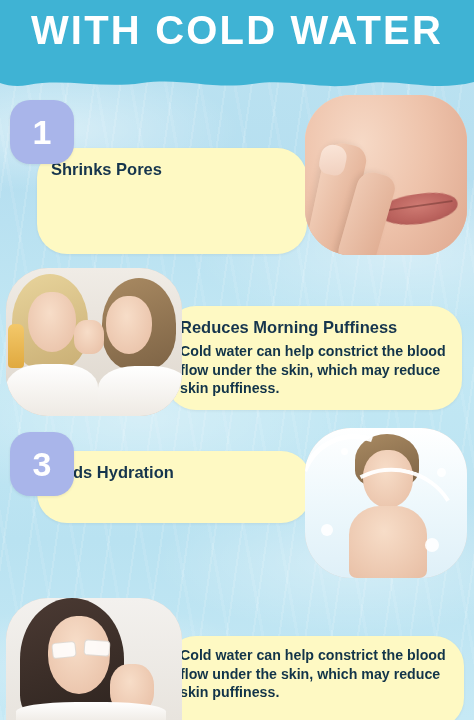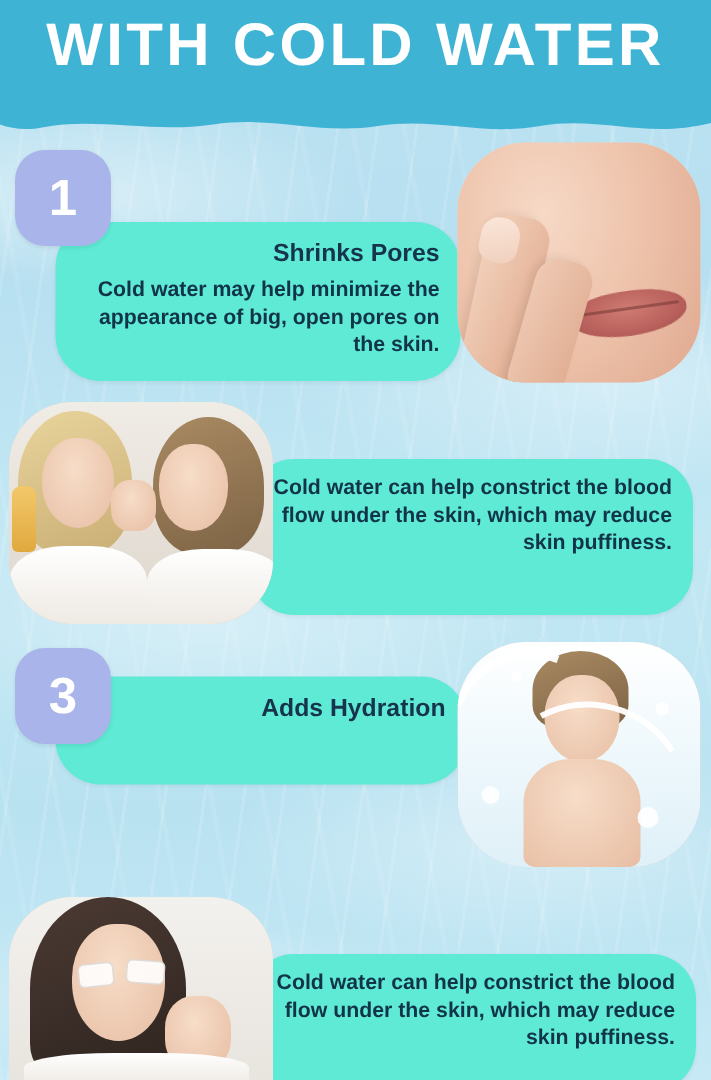--- a/index.html
+++ b/index.html
@@ -58,24 +58,24 @@
     display: block;
   }
 
   
   .block {
     position: absolute;
     z-index: 3;
   }
   .panel {
     position: absolute;
-    background: #5eead4;
+    background: #fef9c3;
     border-radius: 30px;
     padding: 10px 14px 12px;
-    text-align: right;
+    text-align: left;
     box-shadow: 0 1px 3px rgba(0,0,0,.06);
   }
   .panel-title {
     color: #16354d;
     font-size: 16.5px;
     font-weight: bold;
     line-height: 22px;
     margin-bottom: 4px;
   }
   .panel-body {
@@ -240,21 +240,20 @@
     <div class="ph-skin"></div>
     <div class="ph-lips"></div>
     <div class="ph-lip-line"></div>
     <div class="ph-finger"></div>
     <div class="ph-nail"></div>
     <div class="ph-finger2"></div>
   </div>
 
   <div class="panel" style="left:37px; top:148px; width:270px; height:106px;">
     <div class="panel-title">Shrinks Pores</div>
-    <div class="panel-body">Cold water may help minimize the appearance of big, open pores on the skin.</div>
   </div>
 </div>
 
 <div class="block">
 
   <div class="photo" style="left:6px; top:268px; width:176px; height:148px; border-radius:42px;">
     <div class="ph-room"></div>
 
     <div class="ph-blob hair-blonde" style="left:6px; top:6px; width:76px; height:96px;"></div>
     <div class="ph-blob face-sk" style="left:22px; top:24px; width:48px; height:60px;"></div>
@@ -262,20 +261,21 @@
 
     <div class="ph-blob hair-dark" style="left:96px; top:10px; width:74px; height:92px;"></div>
     <div class="ph-blob face-sk" style="left:100px; top:28px; width:46px; height:58px;"></div>
     <div class="ph-blob towel" style="left:92px; top:98px; width:92px; height:56px;"></div>
 
     <div class="ph-blob face-sk" style="left:68px; top:52px; width:30px; height:34px; border-radius:40%;"></div>
     <div class="ph-blob bottle" style="left:2px; top:56px; width:16px; height:44px;"></div>
   </div>
 
   <div class="panel" style="left:166px; top:306px; width:296px; height:104px;">
+    <div class="panel-title">Reduces Morning Puffiness</div>
     <div class="panel-body">Cold water can help constrict the blood flow under the skin, which may reduce skin puffiness.</div>
   </div>
 </div>
 
 <div class="block">
 
   <div class="badge" style="left:10px; top:432px;">3</div>
 
   <div class="photo" style="left:305px; top:428px; width:162px; height:150px; border-radius:46px;">
     <div class="ph-splash-bg"></div>

